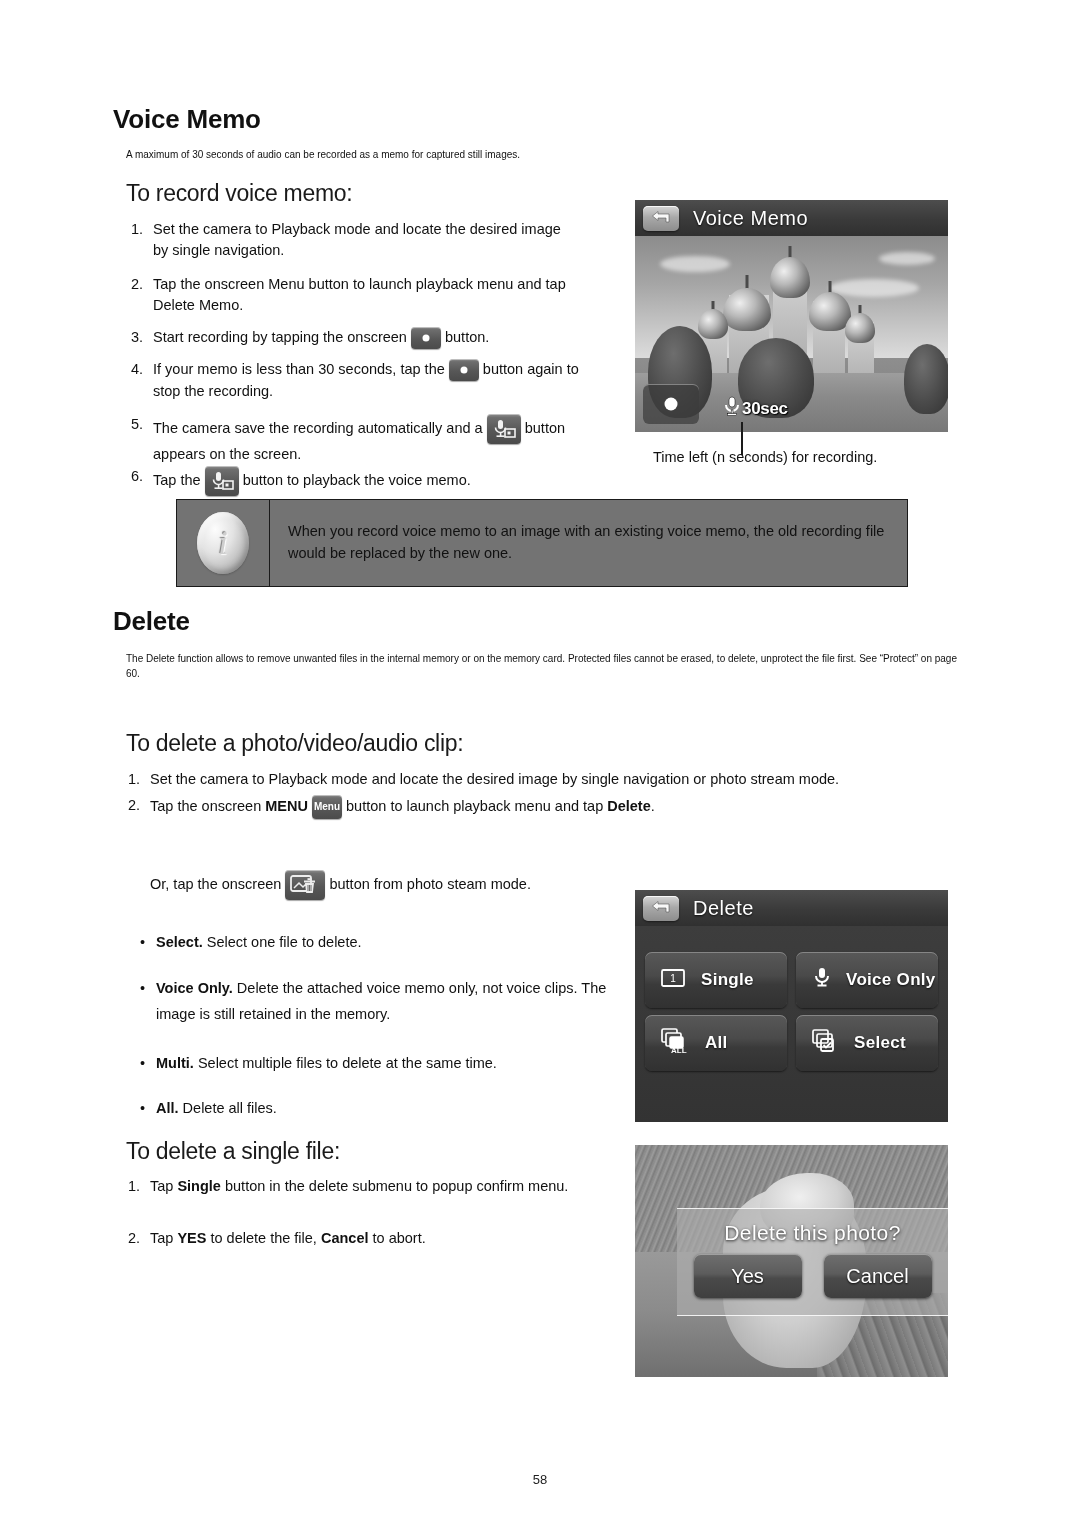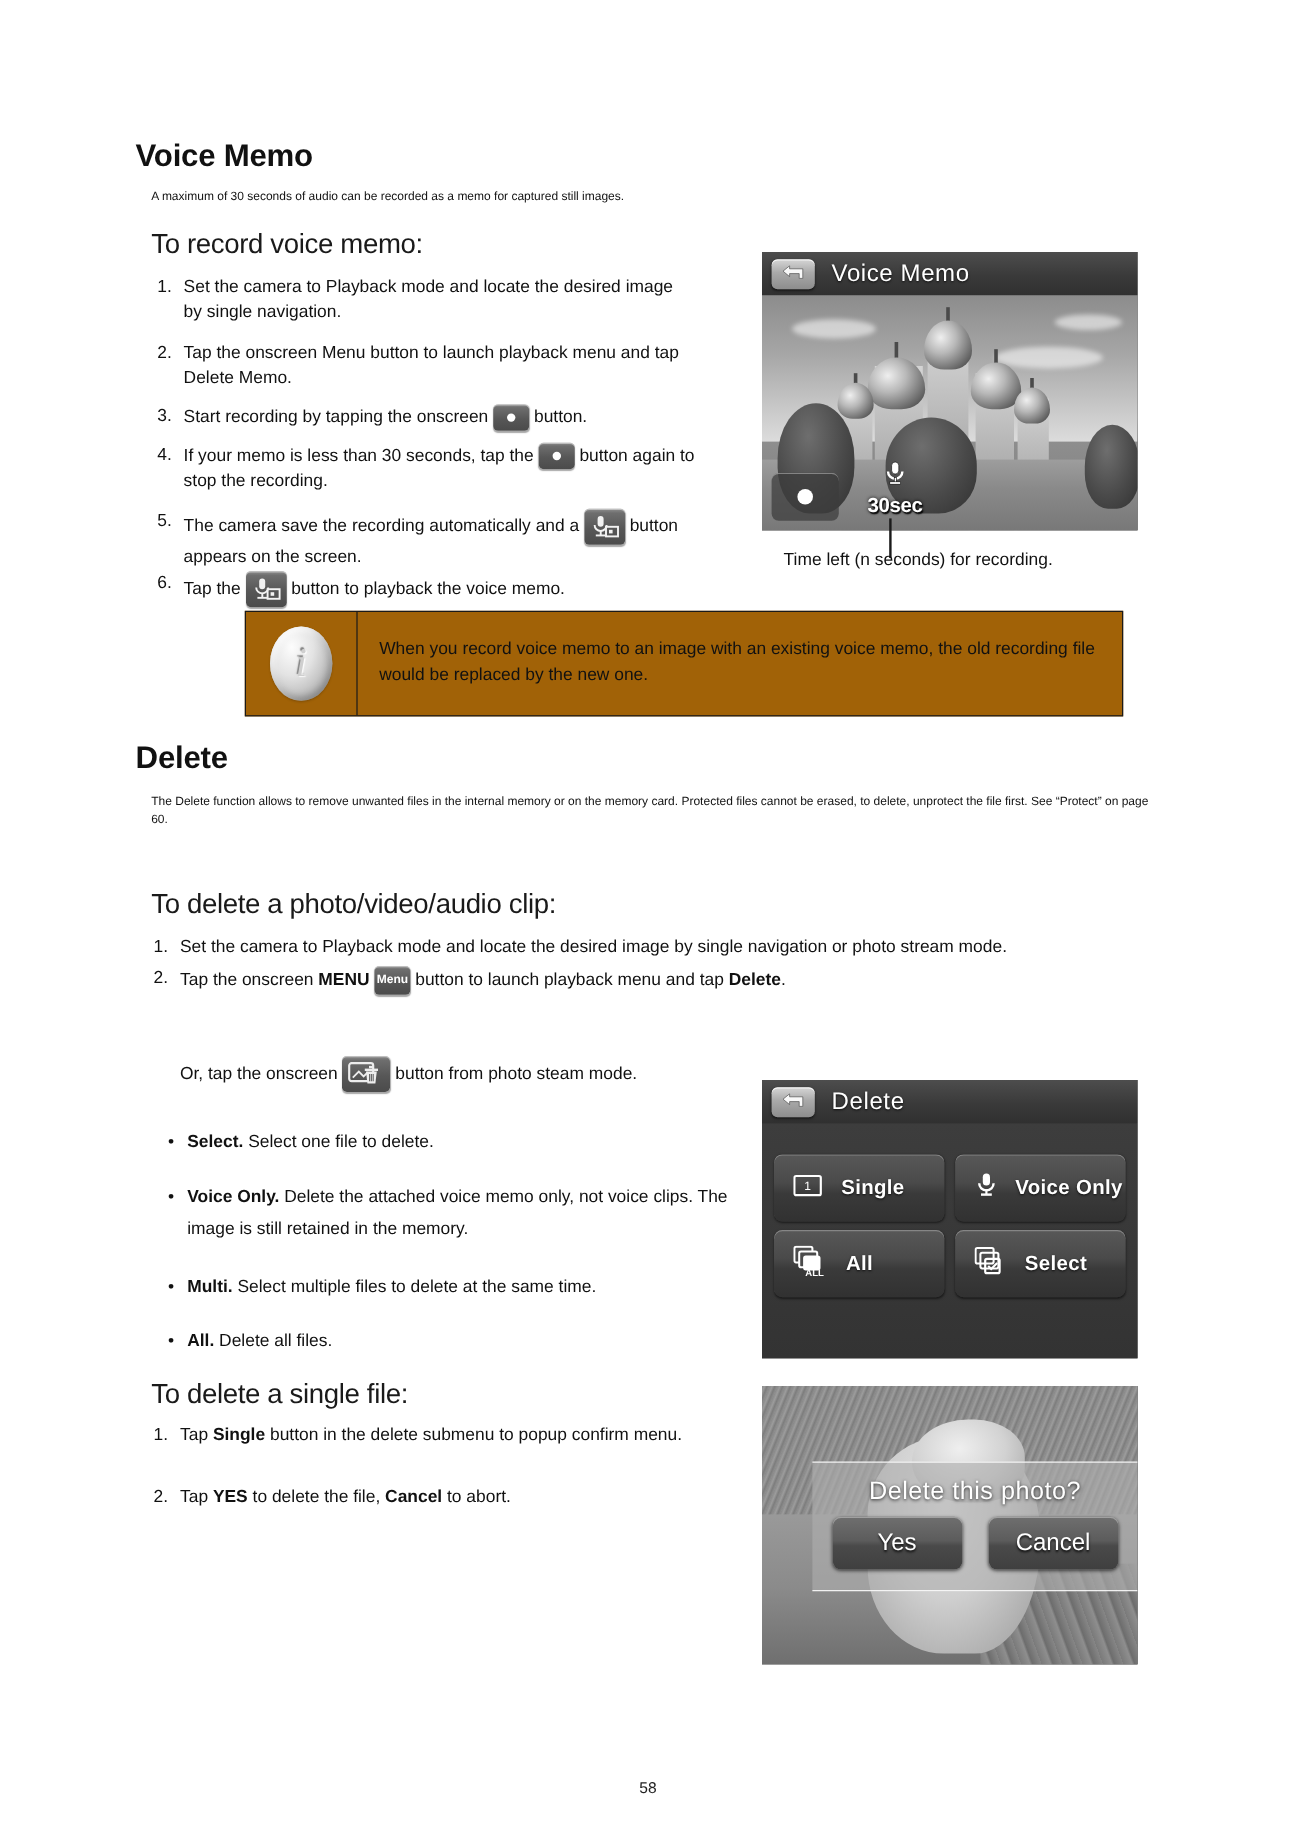--- a/index.html
+++ b/index.html
@@ -4,21 +4,21 @@
 <style>
   html, body { margin:0; padding:0; }
   body {
     width:1080px; height:1527px;
     background:#ffffff;
     font-family:"Liberation Sans", sans-serif;
     color:#111;
     position:relative;
     overflow:hidden;
   }
-  .page { position:absolute; left:0; top:14px; width:1080px; height:1164px; }
+  .page { position:absolute; left:0; top:4px; width:1080px; height:1164px; }
 
   
   .h1 {
     font-size:26px; font-weight:bold; letter-spacing:-0.2px;
     position:absolute;
   }
   .h2 {
     font-size:23px; font-weight:normal; color:#1a1a1a;
     position:absolute; letter-spacing:-0.3px;
   }
@@ -43,22 +43,22 @@
     transform:translate(-50%,-50%);
   }
   .ico-memo { width:34px; height:30px; }
   .ico-menu { width:30px; height:24px; color:#fff; font-size:10px;
               font-weight:bold; text-align:center; line-height:24px; }
   .ico-trash { width:40px; height:30px; }
   .ico svg { position:absolute; left:50%; top:50%; transform:translate(-50%,-50%); }
 
   
   .note {
-    position:absolute; border:1.5px solid #1a1a1a; background:#a16207;
-    box-sizing:border-box; display:flex; align-items:stretch;margin-left:28px;
+    position:absolute; border:1.5px solid #1a1a1a; background:#737373;
+    box-sizing:border-box; display:flex; align-items:stretch;
   }
   .note-iconcell {
     width:92px; border-right:1.5px solid #1a1a1a;
     display:flex; align-items:center; justify-content:center; flex:0 0 92px;
   }
   .note-icon {
     width:52px; height:62px; border-radius:50%;
     background:radial-gradient(ellipse at 35% 28%, #fdfdfd 0%, #e3e3e3 38%, #b9b9b9 70%, #909090 100%);
     box-shadow:inset -2px -3px 6px rgba(0,0,0,.25), inset 2px 3px 5px rgba(255,255,255,.9), 0 1px 2px rgba(0,0,0,.2);
     position:relative;
@@ -124,21 +124,21 @@
   .rec-btn-lcd {
     position:absolute; left:8px; bottom:8px; width:56px; height:40px; border-radius:6px;
     background:rgba(60,60,60,.72);
     box-shadow:inset 0 1px 0 rgba(255,255,255,.35);
   }
   .rec-btn-lcd::after {
     content:""; position:absolute; left:50%; top:50%; width:13px; height:13px;
     border-radius:50%; background:#fff; transform:translate(-50%,-50%);
   }
   .mic-time {
-    position:absolute; left:88px; bottom:10px; display:flex; align-items:center; gap:1px;flex-direction:column;
+    position:absolute; left:88px; bottom:10px; display:flex; align-items:center; gap:1px;
   }
   .mic-time .lbl {
     color:#fff; font-size:17px; font-weight:bold; letter-spacing:-0.3px;
     text-shadow:0 0 3px rgba(0,0,0,.95), 1px 1px 1px rgba(0,0,0,.9);
   }
 
   
   .leader { position:absolute; width:1.5px; background:#1a1a1a; }
   .caption { position:absolute; font-size:14.5px; color:#111; }
 

